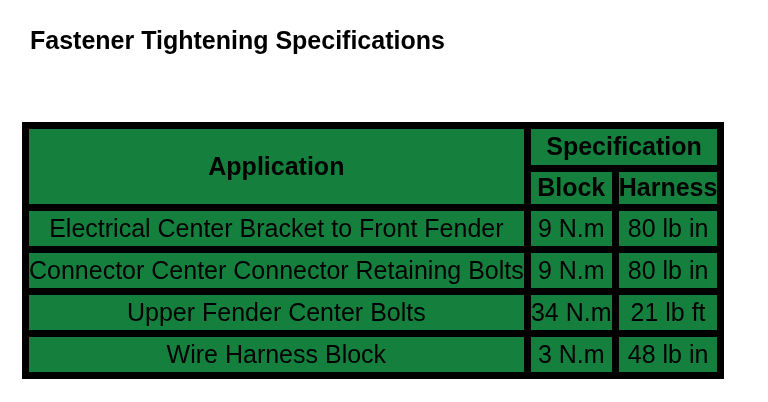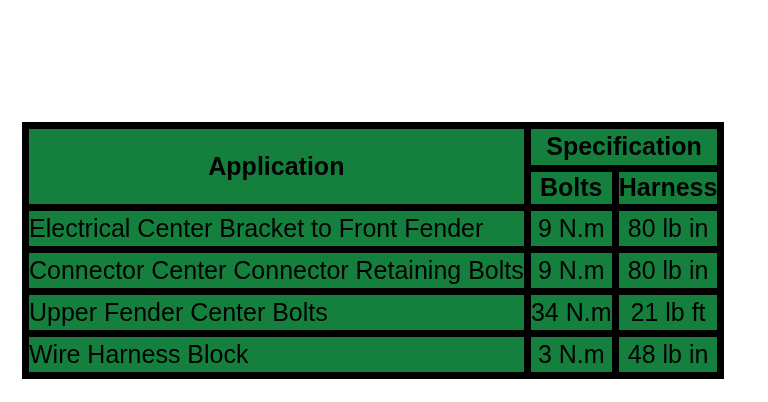--- a/index.html
+++ b/index.html
@@ -37,20 +37,21 @@
   }
   table.spec-table th,
   table.spec-table td {
     border: 7px solid #000000;
     padding: 0;
     font-size: 25px;
     line-height: 1.1;
     vertical-align: middle;
     white-space: nowrap;
     overflow: hidden;
+    text-align: center;
   }
   table.spec-table th {
     font-weight: bold;
     text-align: center;
   }
   col.col-app { width: 484px; }
   col.col-metric { width: 88px; }
   col.col-english { width: 90px; }
   tr.hdr-row-1 th { height: 36px; }
   tr.hdr-row-2 th { height: 32px; }
@@ -61,34 +62,35 @@
   }
   td.value-cell {
     text-align: center;
   }
 </style>
 </head>
 <body>
 
 <div class="page">
 
+  <div class="doc-title">Fastener Tightening Specifications</div>
 
   <table class="spec-table">
     <colgroup>
       <col class="col-app">
       <col class="col-metric">
       <col class="col-english">
     </colgroup>
     <thead>
       <tr class="hdr-row-1">
         <th rowspan="2">Application</th>
         <th colspan="2">Specification</th>
       </tr>
       <tr class="hdr-row-2">
-        <th>Bolts</th>
+        <th>Block</th>
         <th>Harness</th>
       </tr>
     </thead>
     <tbody>
       <tr class="data-row">
         <td class="application-cell">Electrical Center Bracket to Front Fender</td>
         <td class="value-cell">9 N.m</td>
         <td class="value-cell">80 lb in</td>
       </tr>
       <tr class="data-row">

